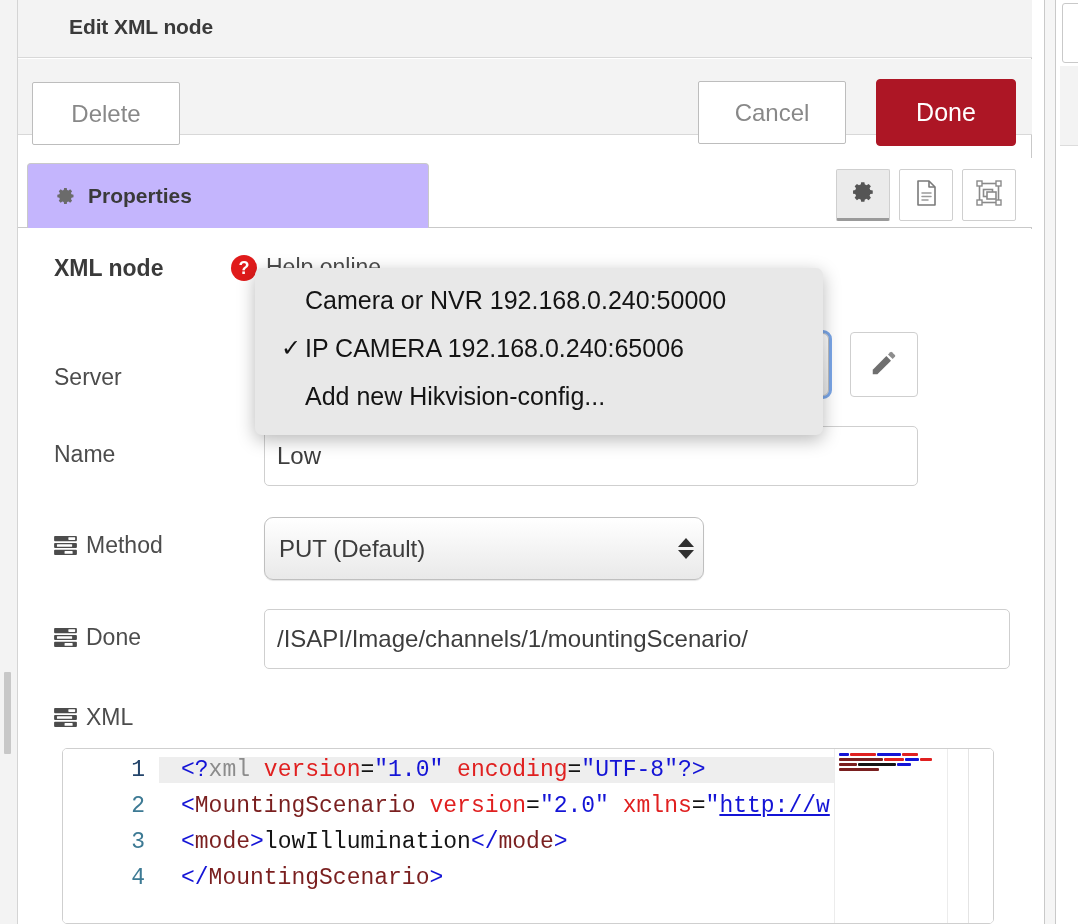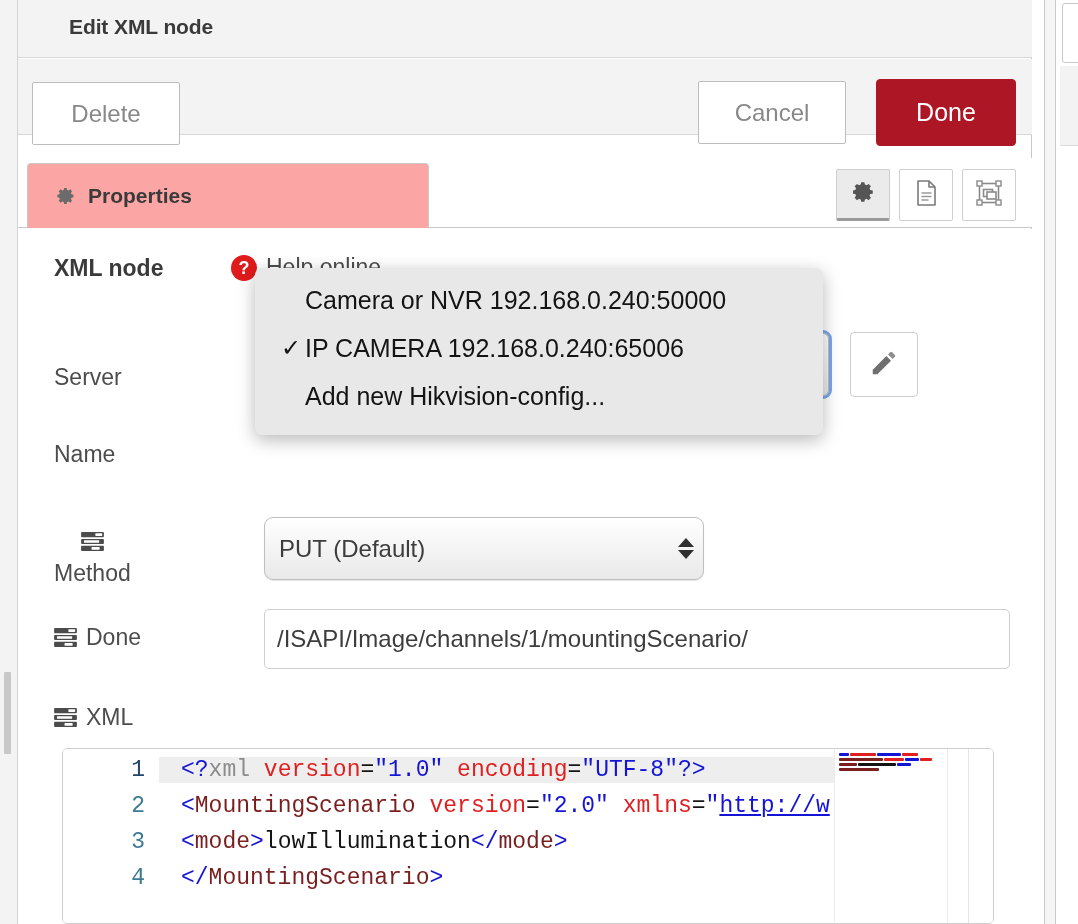--- a/index.html
+++ b/index.html
@@ -139,21 +139,21 @@
     position: absolute;
     left: 0; top: 158px;
     width: 1014px; height: 70px;
     background: #ffffff;
     border-bottom: 1px solid #c9c9c9;
   }
   .tab-properties {
     position: absolute;
     left: 9px; top: 5px;
     width: 402px; height: 65px;
-    background: #fca5a5;
+    background: #c4b5fd;
     border: 1px solid #c9c9c9;
     border-bottom: none;
     border-radius: 4px 4px 0 0;
     display: flex;
     align-items: center;
     padding-left: 28px;
     gap: 12px;
     cursor: pointer;
   }
   .tab-properties .tab-label {
@@ -512,22 +512,23 @@
       <div class="edit-btn" style="left:832px; top:103px;">
         <span>
           <svg width="30" height="30" viewBox="0 0 24 24" aria-hidden="true">
             <path fill="#6f6f6f" d="M3 17.3V21h3.7L17.6 10.1l-3.7-3.7L3 17.3z"></path>
             <path fill="#8d8d8d" d="M20.7 7.0c.4-.4.4-1 0-1.4l-2.3-2.3a1 1 0 0 0-1.4 0l-1.8 1.8 3.7 3.7 1.8-1.8z"></path>
           </svg>
         </span>
       </div>
 
       <div class="field-label" style="left:36px; top:212px;">Name</div>
-
-      <div class="field-label" style="left:36px; top:303px;flex-direction:column;">
+      <input class="txt-input" style="left: 246px; top: 197px; width: 654px; height: 60px;" value="Low" placeholder="Name">
+
+      <div class="field-label" style="left:36px; top:303px;">
         <span>
           <svg class="icon-stack" viewBox="0 0 24 20" aria-hidden="true">
             <rect x="0" y="0" width="24" height="5.4" rx="1" fill="#4c4c4c"></rect>
             <rect x="15" y="1.3" width="7.2" height="2.8" rx=".6" fill="#ffffff"></rect>
             <rect x="0" y="7.3" width="24" height="5.4" rx="1" fill="#4c4c4c"></rect>
             <rect x="3" y="8.6" width="16" height="2.8" rx=".6" fill="#ffffff"></rect>
             <rect x="0" y="14.6" width="24" height="5.4" rx="1" fill="#4c4c4c"></rect>
             <rect x="11" y="15.9" width="8.5" height="2.8" rx=".6" fill="#ffffff"></rect>
           </svg>
         </span>

